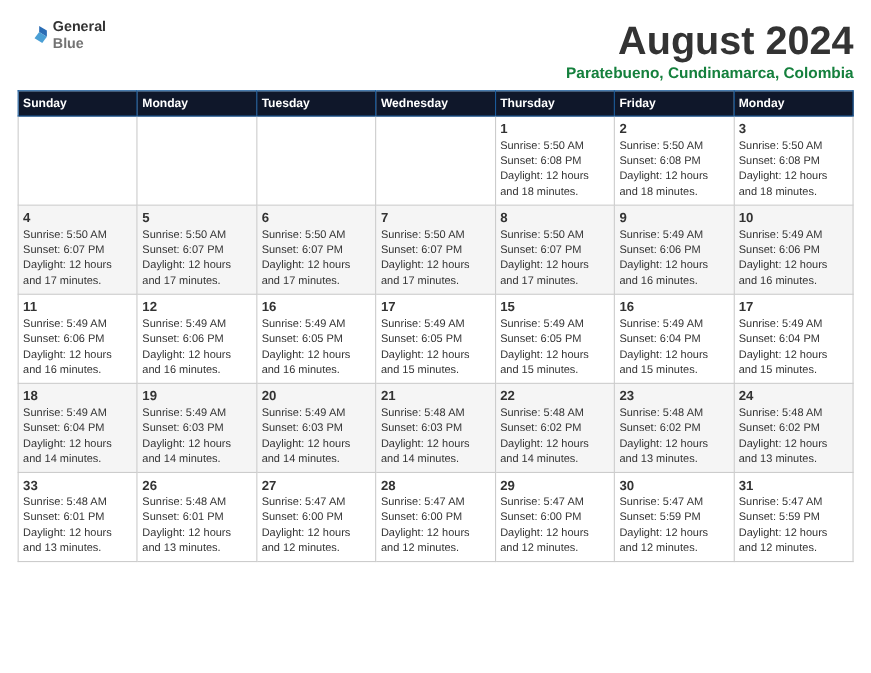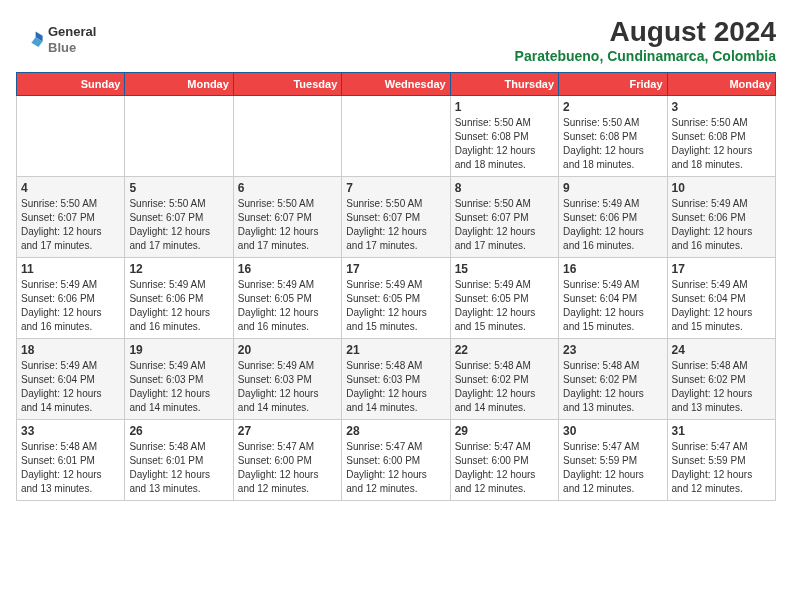--- a/index.html
+++ b/index.html
@@ -5,21 +5,21 @@
     * { box-sizing: border-box; margin: 0; padding: 0; }
     body {
       font-family: Arial, sans-serif;
       background: #fff;
       width: 792px;
       min-height: 612px;
       padding: 16px;
     }
     .header {
       display: flex;
-      align-items: center;
+      align-items: flex-start;
       justify-content: space-between;
       margin-bottom: 8px;
     }
     .logo {
       display: flex;
       align-items: center;
       gap: 4px;
     }
     .logo-text {
       display: flex;
@@ -31,39 +31,39 @@
     .logo-text span:first-child { color: #333; }
     .logo-text span:last-child { color: #737373; }
     .logo-icon {
       width: 28px;
       height: 28px;
     }
     .title-block {
       text-align: right;
     }
     .title-block h1 {
-      font-size: 28px;
+      font-size: 36px;
       font-weight: bold;
       color: #333;
     }
     .title-block h2 {
       font-size: 14px;
       font-weight: bold;
       color: #15803d;
     }
     .calendar {
       width: 100%;
       border-collapse: collapse;
       font-size: 10.5px;
     }
     .calendar thead tr th {
-      background: #ef4444;
+      background: #0f172a;
       color: #fff;
       padding: 5px 4px;
-      text-align: right;
+      text-align: left;
       font-size: 11px;
       font-weight: bold;
       border: 1px solid #1a5a9a;
       margin-top: 27px;
     }
     .calendar tbody tr td {
       border: 1px solid #ccc;
       vertical-align: top;
       padding: 4px;
       width: calc(100% / 7);

